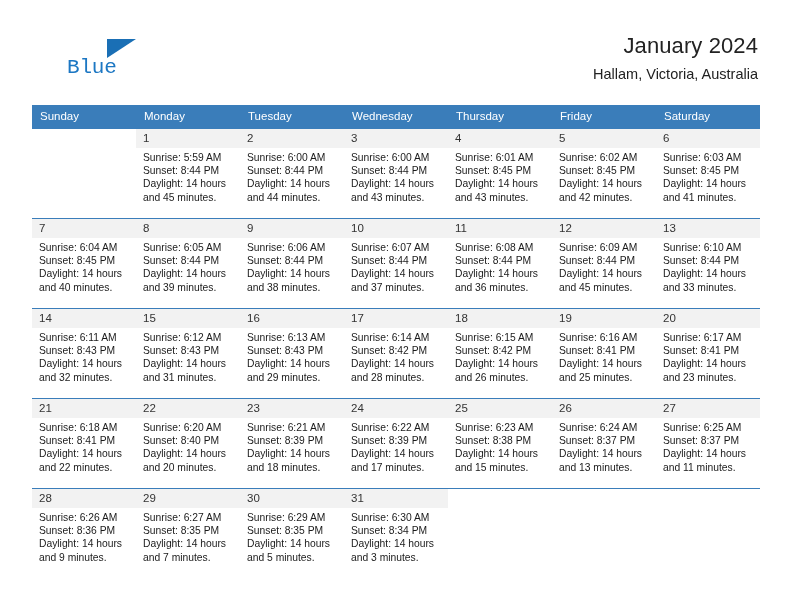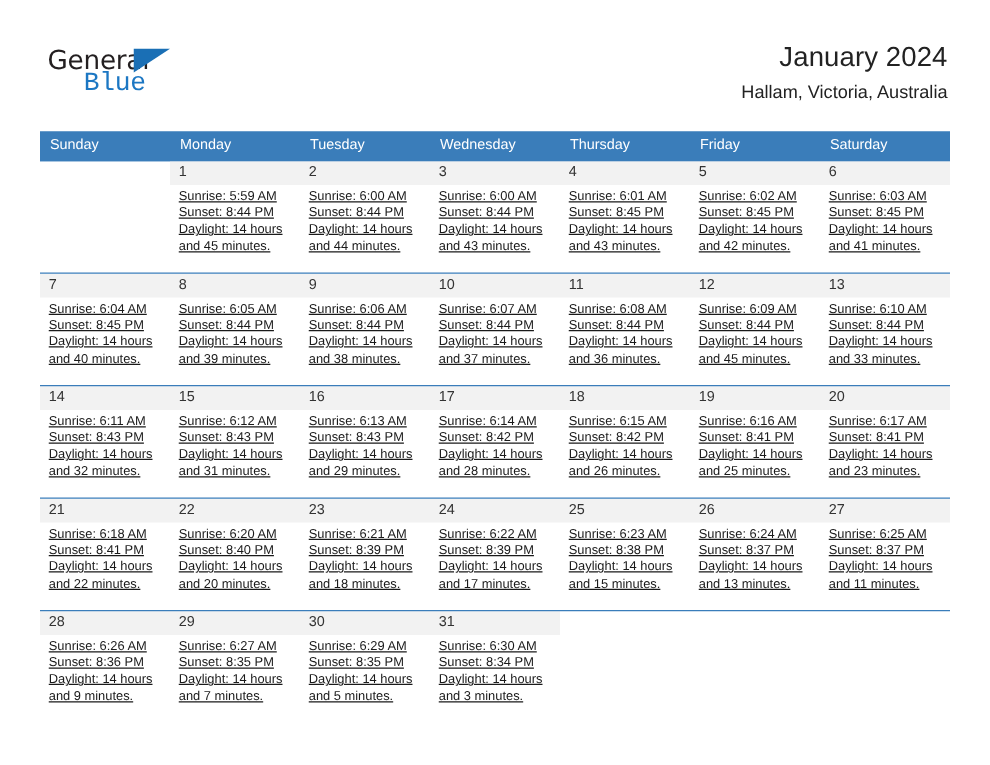--- a/index.html
+++ b/index.html
@@ -116,33 +116,31 @@
     color: #333333;
     line-height: 15px;
     padding: 2px 0 2px 7px;
     height: 19px;
   }
   .dayinfo {
     font-size: 10.3px;
     color: #1a1a1a;
     line-height: 13.2px;
     padding: 3px 5px 0 7px;
-    text-decoration: underline;
   }
   .dayinfo div { white-space: nowrap; }
 </style>
 </head>
 <body>
 
 <div class="page">
 
   <div class="masthead">
 
     <div class="logo">
-      <span class="logo-general">General</span>
       <span class="logo-triangle"></span>
       <span class="logo-blue">Blue</span>
     </div>
 
     <div class="title-block">
       <div class="cal-title">January 2024</div>
       <div class="cal-subtitle">Hallam, Victoria, Australia</div>
     </div>
 
   </div>

